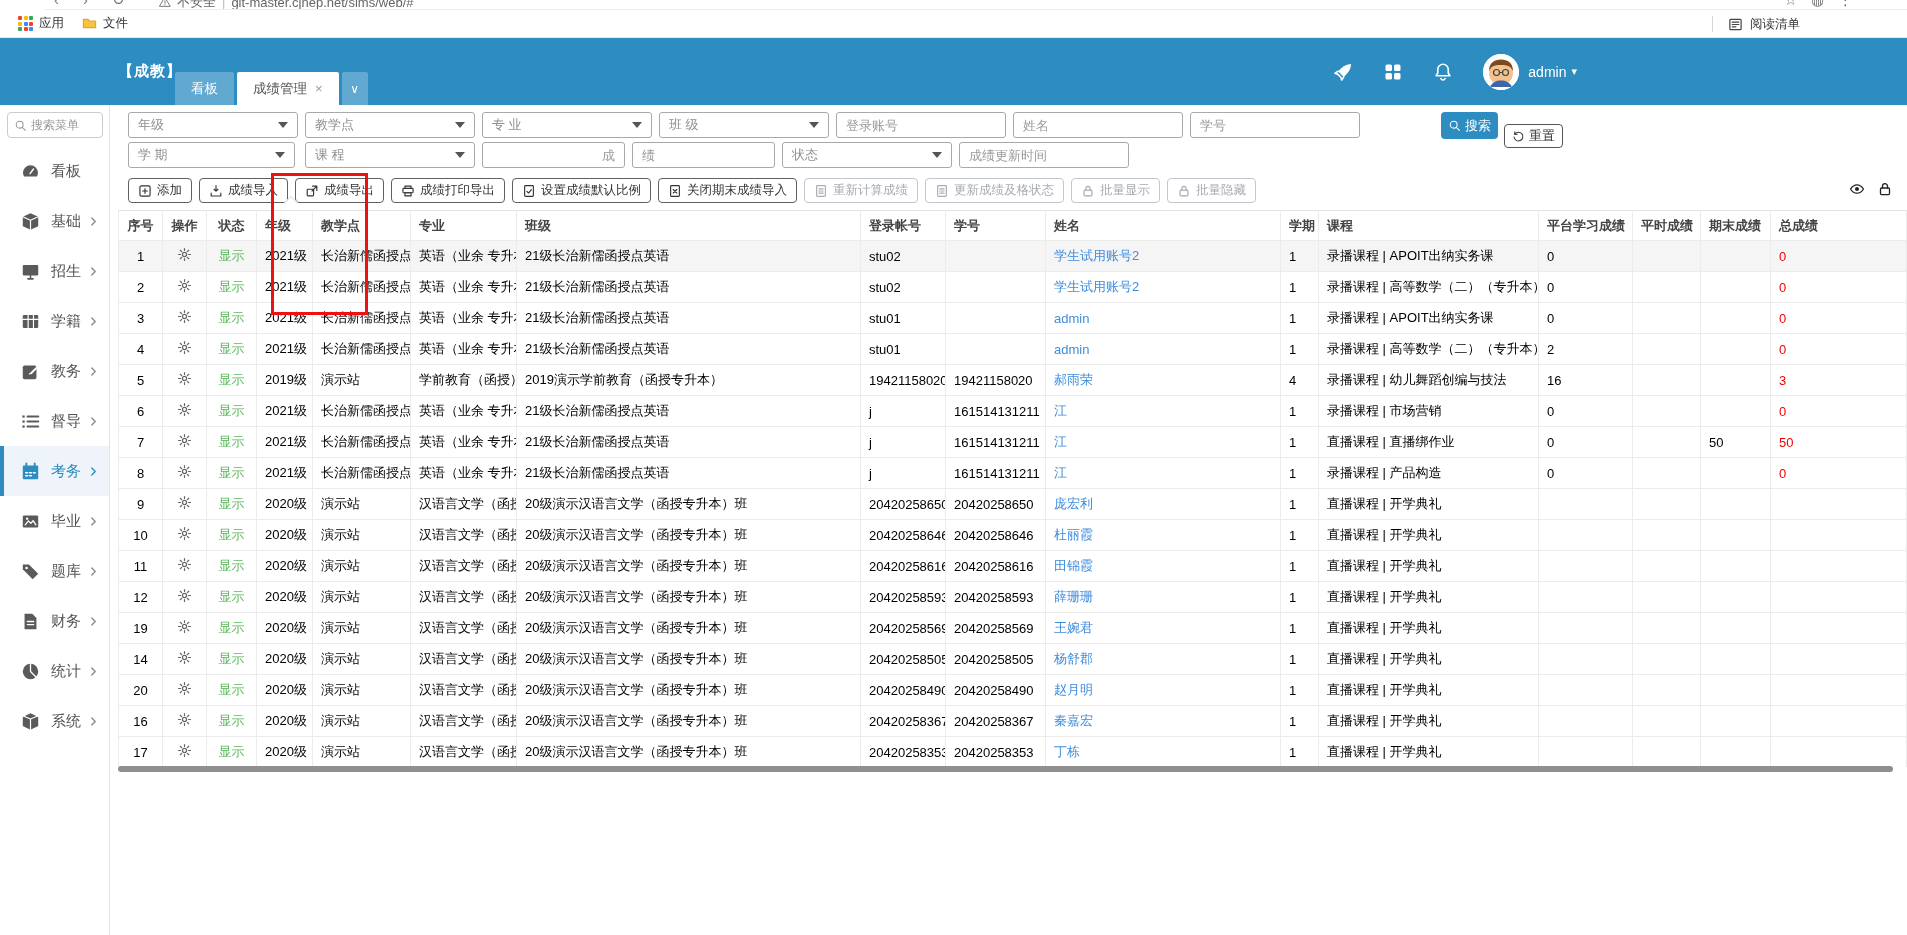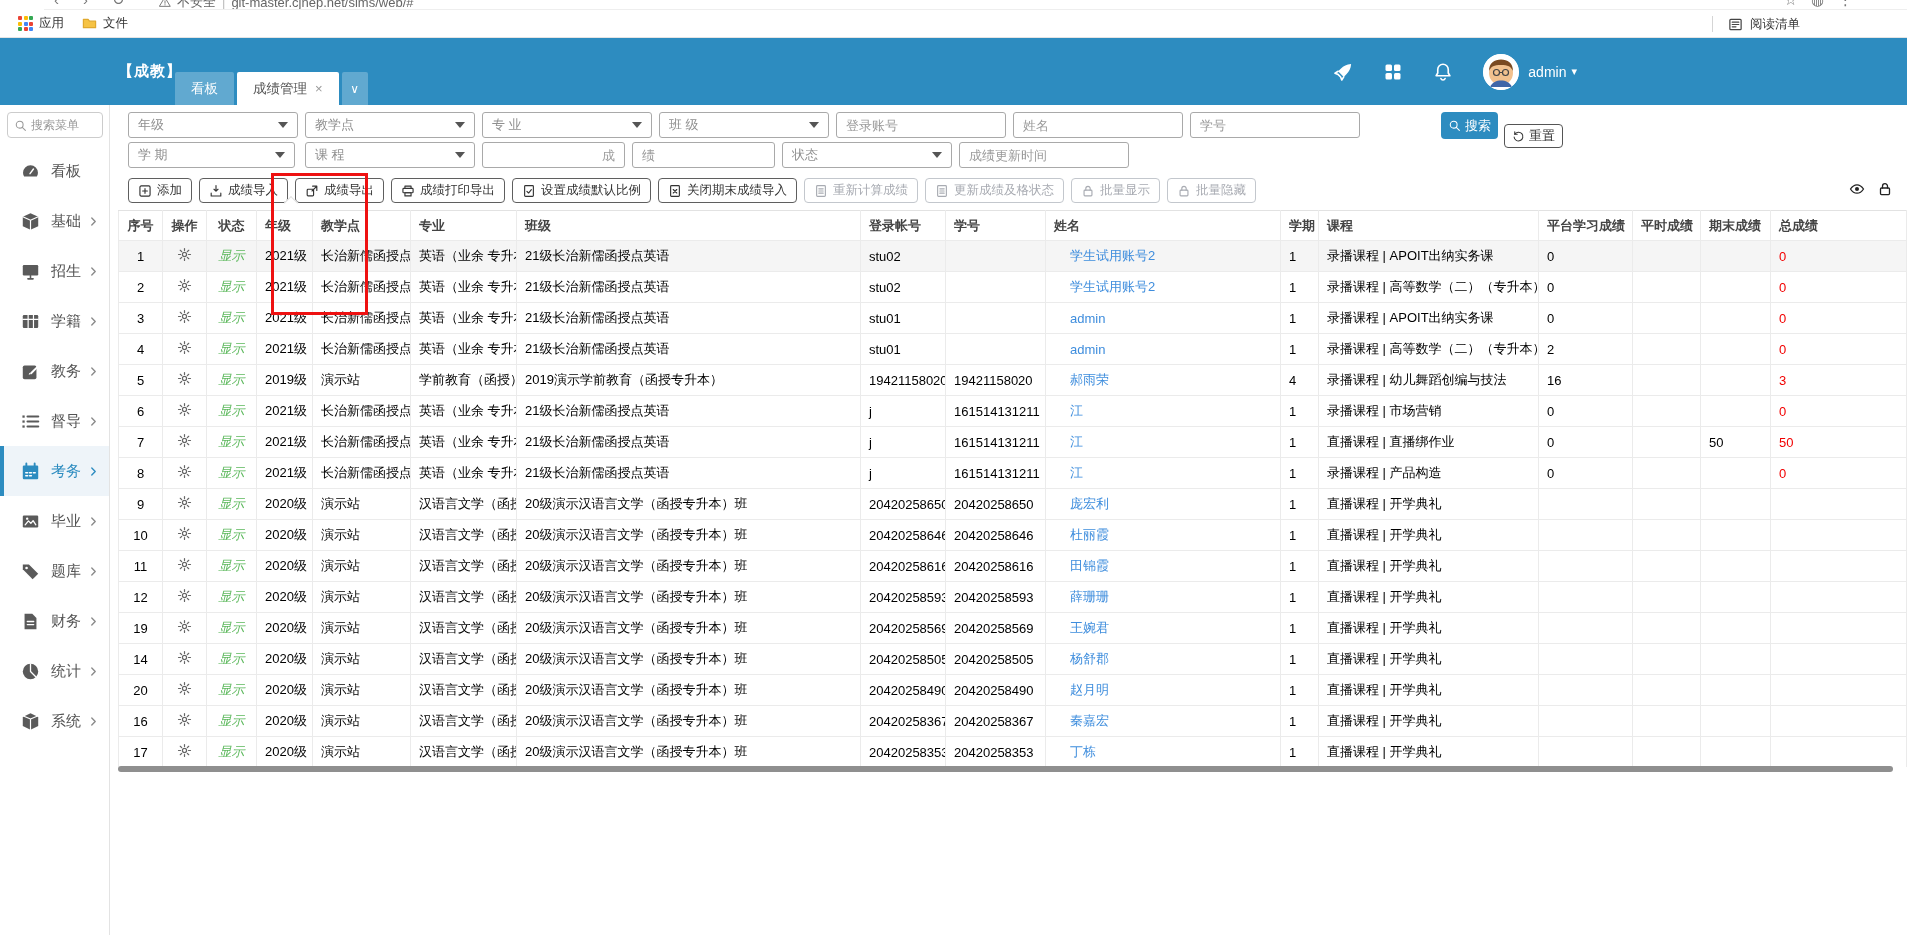--- a/index.html
+++ b/index.html
@@ -64,22 +64,22 @@
   #toolbar-right { position:absolute; right:14px; top:76px; display:flex; gap:12px; color:#222; }
   #toolbar-right .ti { width:16px; height:16px; cursor:pointer; }
 
   
   #table-wrap { position:absolute; left:8px; top:105px; width:1789px; height:557px; overflow:hidden; }
   table { border-collapse:collapse; width:1789px; table-layout:fixed; }
   th,td { border:1px solid #ebebeb; font-size:13px; height:31px; padding:0 8px; white-space:nowrap; overflow:hidden; text-align:left; font-weight:normal; }
   thead th { color:#444; font-weight:bold; height:30px; border-top:1px solid #e2e2e2; background:#fff; }
   th.c,td.c { text-align:center; }
   tr.hover td { background:#f5f5f5; }
-  td.status { color:#5cb85c; cursor:pointer;font-style:italic; }
-  td.name a { color:#3e8ddd; text-decoration:none; cursor:pointer;margin-left:16px; }
+  td.status { color:#5cb85c; cursor:pointer; }
+  td.name a { color:#3e8ddd; text-decoration:none; cursor:pointer; }
   td.total { color:#f20000; }
   td.op { color:#666; }
   td.op .ti { width:15px; height:15px; margin:0 auto; cursor:pointer; }
   #hscrollbar { position:absolute; left:8px; top:661px; width:1775px; height:6px; background:#8f8f8f; border-radius:3px; }
 
   
   #export-menu { position:absolute; left:166px; top:98px; width:135px; background:#fff; border:1px solid #e2e2e2; box-shadow:2px 3px 8px rgba(0,0,0,.12); z-index:5; padding:6px 0; }
   #export-menu .mi { height:33px; line-height:33px; padding-left:17px; font-size:13px; color:#575757; cursor:pointer; }
   #menu-caret { position:absolute; left:176px; top:93px; width:10px; height:10px; background:#fff; border-left:1px solid #e2e2e2; border-top:1px solid #e2e2e2; transform:rotate(45deg); z-index:6; }
   #red-box { position:absolute; left:161px; top:68px; width:97px; height:142px; border:3px solid #ee1111; z-index:7; pointer-events:none; }

